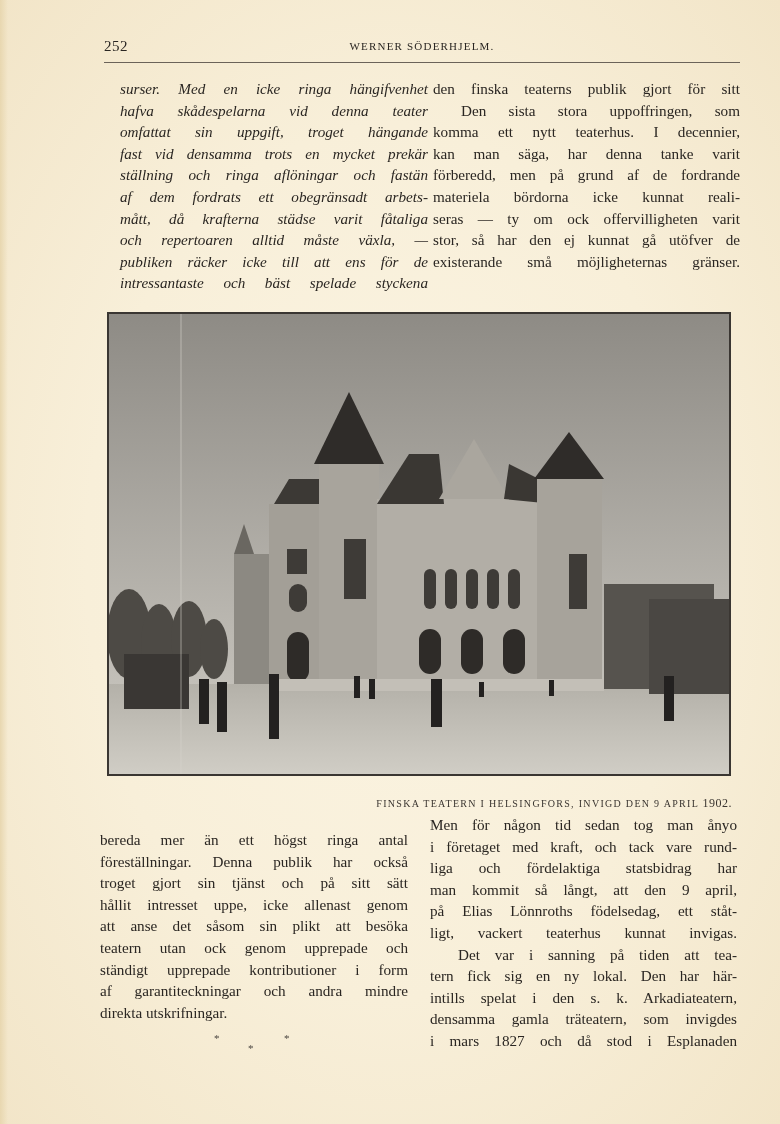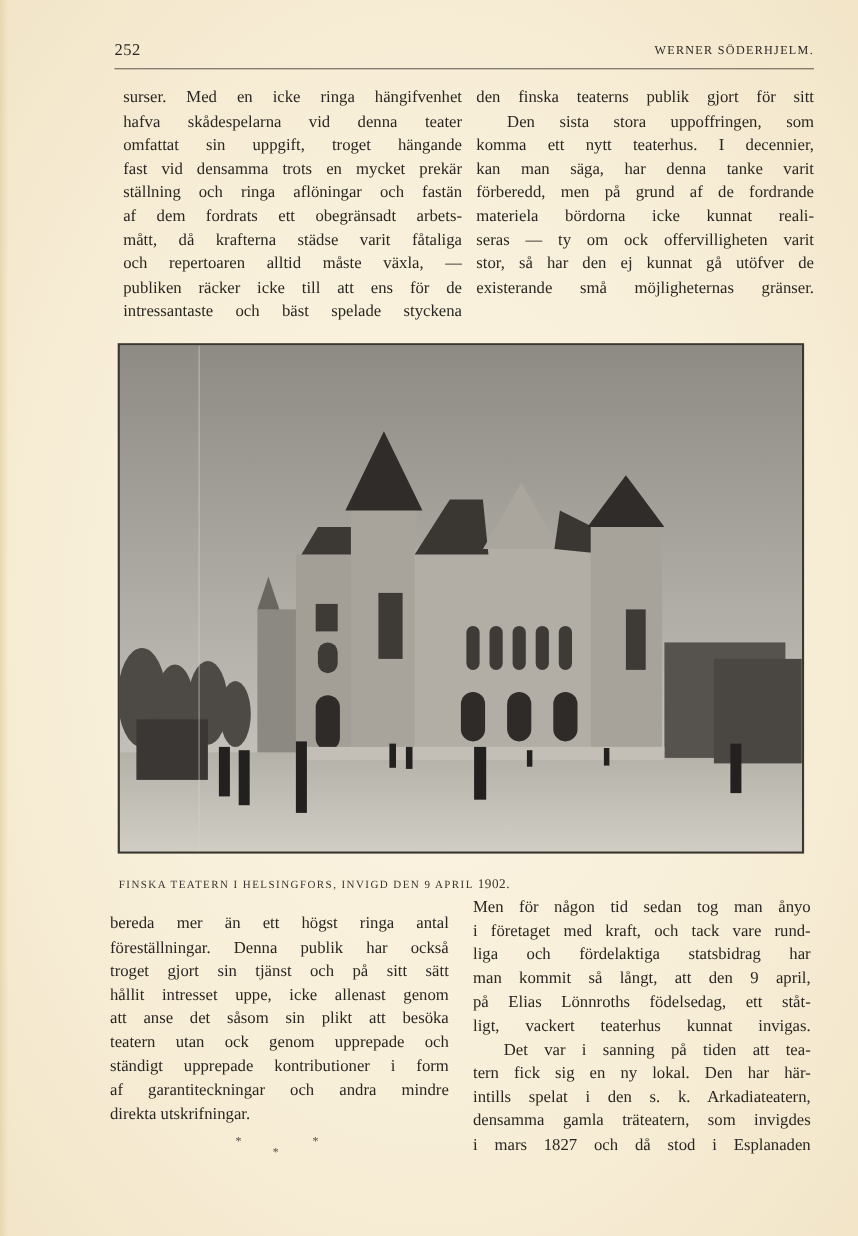--- a/index.html
+++ b/index.html
@@ -17,51 +17,51 @@
     content: ""; position: absolute; left: 0; top: 0; bottom: 0; width: 8px;
     background: linear-gradient(to right, #e8d7b0, rgba(246,236,214,0));
   }
   .running-head {
     position: absolute; left: 104px; top: 38px; width: 636px; height: 20px;
   }
   .page-number {
     position: absolute; left: 0; top: 0; font-size: 15px; letter-spacing: 0.5px;
   }
   .header-title {
-    position: absolute; left: 0; right: 0; top: 2px; text-align: right;
+    position: absolute; left: 0; right: 0; top: 2px; text-align: center;
     font-size: 11px; letter-spacing: 1.2px;
   }
   .header-rule {
     position: absolute; left: 104px; top: 62px; width: 636px; height: 1px;
     background: #6b6359;
   }
   .col {
     position: absolute; font-size: 15.2px; line-height: 21.6px;
     text-align: justify;
   }
   .col .line {
     display: block; white-space: nowrap; text-align-last: justify;
     height: 21.6px;
   }
   .col .line.last { text-align-last: left; }
   .col .line.indent { padding-left: 28px; }
-  .col-top-left { left: 112px; top: 78px; width: 308px; }
+  .col-top-left { left: 120px; top: 78px; width: 308px; font-style: italic; }
   .col-top-right { left: 433px; top: 78px; width: 307px; }
   .col-bot-left { left: 100px; top: 829px; width: 308px; }
   .col-bot-right { left: 430px; top: 814px; width: 307px; }
 
   .photo-frame {
     position: absolute; left: 107px; top: 312px; width: 624px; height: 464px;
     border: 2px solid #3a3632; box-sizing: border-box;
     background: linear-gradient(to bottom, #9a9790 0%, #aeaba3 35%, #b9b6ae 60%, #b3b0a8 75%, #c9c6be 100%);
     overflow: hidden;
   }
   .photo-frame svg { display: block; }
   .caption {
-    position: absolute; left: 108px; top: 796px; width: 624px; text-align: left;
+    position: absolute; left: 108px; top: 796px; width: 624px; text-align: right;
     font-size: 10px; letter-spacing: 1.3px; color: #3a3530;
   }
   .caption .num { font-size: 12px; letter-spacing: 0.5px; }
   .asterism {
     position: absolute; left: 200px; top: 1030px; width: 120px; height: 30px;
     font-size: 11px; color: #4a4540;
   }
   .asterism span { position: absolute; }
 </style>
 </head>

